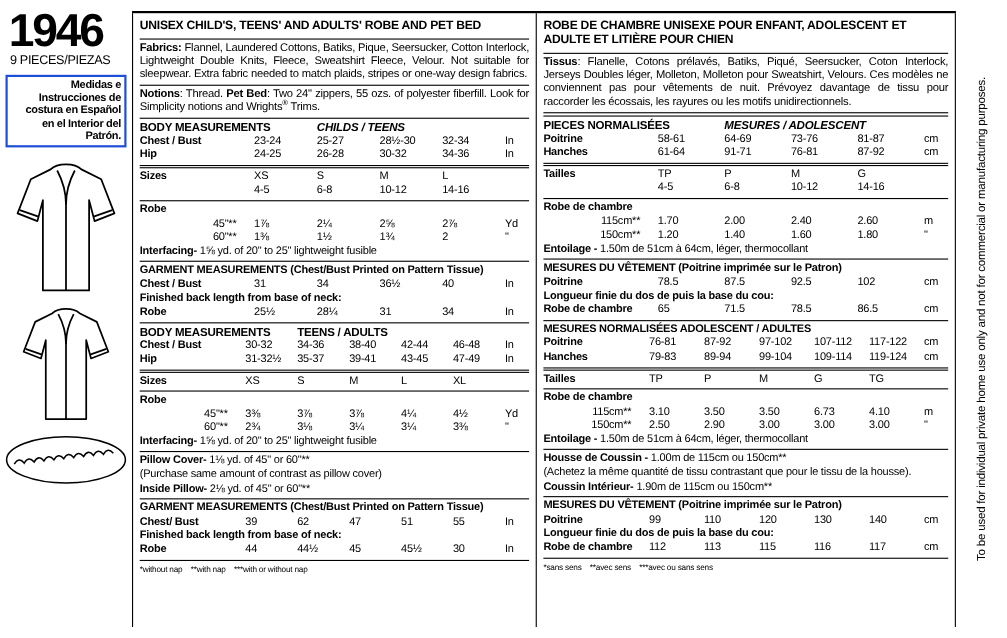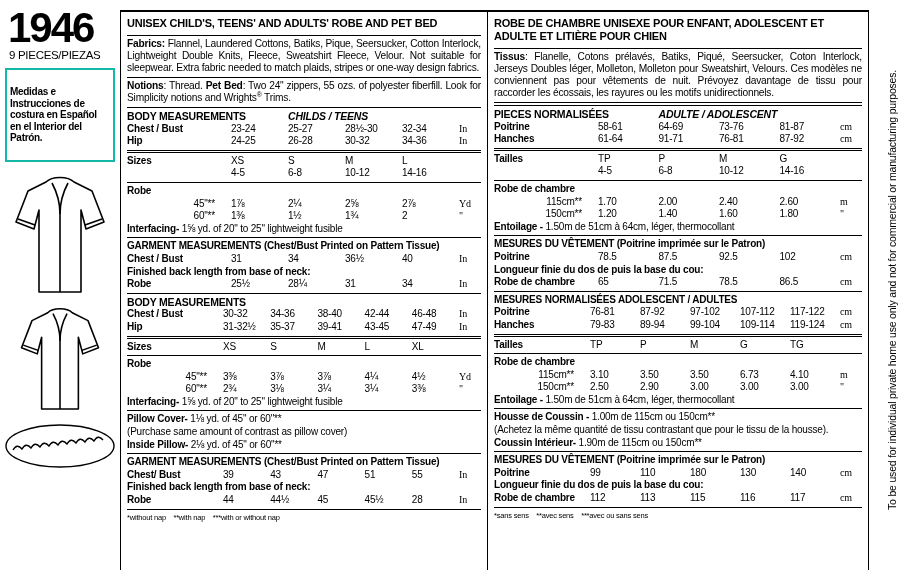--- a/index.html
+++ b/index.html
@@ -3,21 +3,21 @@
 <meta charset="utf-8">
 <style>
   html,body{margin:0;padding:0;background:#fff;}
   body{width:915px;height:580px;overflow:hidden;font-family:"Liberation Sans",sans-serif;color:#000;-webkit-font-smoothing:none;}
   .page{position:relative;width:915px;height:500px;background:#fff;}
 
   
   .left{position:absolute;left:0;top:0;width:120px;height:580px;padding-top:8px;box-sizing:border-box;}
   .pat-num{font-size:42px;font-weight:900;letter-spacing:-2px;line-height:40px;padding-left:8px;}
   .pieces{font-size:11.5px;letter-spacing:-0.3px;padding:1px 0 7px 9px;}
-  .esbox{border:2px solid #14b8a6;margin:0 5px 10px 5px;padding:16px 3px;font-weight:bold;font-size:10px;line-height:11.5px;letter-spacing:-0.3px;}
+  .esbox{border:2px solid #1d4ed8;margin:0 5px 10px 5px;padding:2px 3px;font-weight:bold;font-size:10px;line-height:11.5px;letter-spacing:-0.3px;text-align:right;}
   .sketch{display:block;margin:4px auto 2px auto;}
 
   
   .center{position:absolute;left:120px;top:10px;width:749px;height:560px;border-top:2px solid #000;display:flex;box-sizing:border-box;}
   .col{box-sizing:border-box;padding:3px 6px 0 6px;}
   .col-en{width:368px;border-left:1.5px solid #000;border-right:1.5px solid #000;}
   .col-fr{flex:1;border-right:1.5px solid #000;}
   .title{font-weight:bold;font-size:11px;line-height:13px;letter-spacing:-0.2px;padding:2px 0 3px 0;}
   .hr{border-top:1.5px solid #000;margin:2px 0;}
   .para{font-size:10.2px;line-height:12px;letter-spacing:-0.2px;text-align:justify;margin:2px 0 3px 0;}
@@ -30,21 +30,21 @@
   .k-rule{border-top:1.5px solid #000;margin:2px 0;height:0;}
   .k-rule2{border-top:3px double #000;margin:2px 0;height:0;}
   .h2l{grid-column:1/3;font-weight:bold;font-size:10.5px;white-space:nowrap;}
   .cols4 .h2r{grid-column:3/6;font-weight:bold;font-size:10.5px;white-space:nowrap;font-style:italic;}
   .cols5 .h2r{grid-column:3/7;font-weight:bold;font-size:10.5px;white-space:nowrap;}
   .fw{grid-column:1/-1;}
   .b{font-weight:bold;}
   .lbl{font-weight:bold;white-space:nowrap;}
   .slbl{text-align:right;padding-right:16px;white-space:nowrap;}
   .val{white-space:nowrap;}
-  .unit{white-space:nowrap;font-family:Liberation Serif, serif;}
+  .unit{white-space:nowrap;}
   .footnote{font-size:7.5px;letter-spacing:-0.2px;white-space:pre;padding-top:1px;}
   sup{font-size:7px;line-height:0;}
 
   
   .strip{position:absolute;right:0;top:0;width:46px;height:580px;display:flex;align-items:center;justify-content:center;}
   .strip-text{writing-mode:vertical-rl;transform:rotate(180deg);font-size:10.5px;letter-spacing:-0.2px;white-space:nowrap;}
 </style>
 </head>
 <body>
 
@@ -174,20 +174,21 @@
             <div class="val">28¼</div>
             <div class="val">31</div>
             <div class="val">34</div>
             <div class="unit">In</div>
           </div>
         </div>
       <div class="hr"></div>
       <div class="tbl cols5">
           <div class="trow k-head2">
             <div class="h2l">BODY MEASUREMENTS</div>
+            <div class="h2r">TEENS / ADULTS</div>
           </div>
           <div class="trow k-data">
             <div class="lbl">Chest / Bust</div>
             <div class="val">30-32</div>
             <div class="val">34-36</div>
             <div class="val">38-40</div>
             <div class="val">42-44</div>
             <div class="val">46-48</div>
             <div class="unit">In</div>
           </div>
@@ -245,53 +246,53 @@
           <div class="trow k-full">
             <div class="fw"><span style="font-weight: bold;">Inside Pillow-</span><span> 2⅛ yd. of 45" or 60"**</span></div>
           </div>
           <div class="trow k-rule"></div>
           <div class="trow k-section">
             <div class="fw b">GARMENT MEASUREMENTS (Chest/Bust Printed on Pattern Tissue)</div>
           </div>
           <div class="trow k-data">
             <div class="lbl">Chest/ Bust</div>
             <div class="val">39</div>
-            <div class="val">43</div>
+            <div class="val">62</div>
             <div class="val">47</div>
             <div class="val">51</div>
             <div class="val">55</div>
             <div class="unit">In</div>
           </div>
           <div class="trow k-fullbold">
             <div class="fw b">Finished back length from base of neck:</div>
           </div>
           <div class="trow k-data">
             <div class="lbl">Robe</div>
             <div class="val">44</div>
             <div class="val">44½</div>
             <div class="val">45</div>
             <div class="val">45½</div>
-            <div class="val">28</div>
+            <div class="val">30</div>
             <div class="unit">In</div>
           </div>
         </div>
       <div class="hr"></div>
       <div class="footnote">*without nap    **with nap    ***with or without nap</div>
     </div>
 
     <div class="col col-fr">
       <div class="title">ROBE DE CHAMBRE UNISEXE POUR ENFANT, ADOLESCENT ET ADULTE ET LITIÈRE POUR CHIEN</div>
       <div class="hr"></div>
       <div class="para"><span style="font-weight: bold;">Tissus</span><span>: Flanelle, Cotons prélavés, Batiks, Piqué, Seersucker, Coton Interlock, Jerseys Doubles léger, Molleton, Molleton pour Sweatshirt, Velours. Ces modèles ne conviennent pas pour vêtements de nuit. Prévoyez davantage de tissu pour raccorder les écossais, les rayures ou les motifs unidirectionnels.</span></div>
       <div class="hr"></div>
       <div class="hr"></div>
       <div class="tbl cols4">
           <div class="trow k-head2">
             <div class="h2l">PIECES NORMALISÉES</div>
-            <div class="h2r">ADULTE / ADOLESCENT</div>
+            <div class="h2r">MESURES / ADOLESCENT</div>
           </div>
           <div class="trow k-data">
             <div class="lbl">Poitrine</div>
             <div class="val">58-61</div>
             <div class="val">64-69</div>
             <div class="val">73-76</div>
             <div class="val">81-87</div>
             <div class="unit">cm</div>
           </div>
           <div class="trow k-data">
@@ -435,21 +436,21 @@
             <div class="fw"><span style="font-weight: bold;">Coussin Intérieur-</span><span> 1.90m de 115cm ou 150cm**</span></div>
           </div>
           <div class="trow k-rule"></div>
           <div class="trow k-section">
             <div class="fw b">MESURES DU VÊTEMENT (Poitrine imprimée sur le Patron)</div>
           </div>
           <div class="trow k-data">
             <div class="lbl">Poitrine</div>
             <div class="val">99</div>
             <div class="val">110</div>
-            <div class="val">180</div>
+            <div class="val">120</div>
             <div class="val">130</div>
             <div class="val">140</div>
             <div class="unit">cm</div>
           </div>
           <div class="trow k-fullbold">
             <div class="fw b">Longueur finie du dos de puis la base du cou:</div>
           </div>
           <div class="trow k-data">
             <div class="lbl">Robe de chambre</div>
             <div class="val">112</div>

